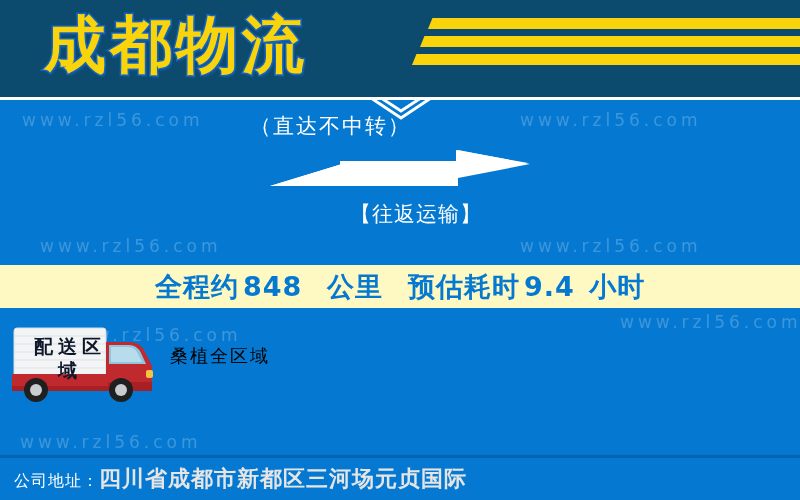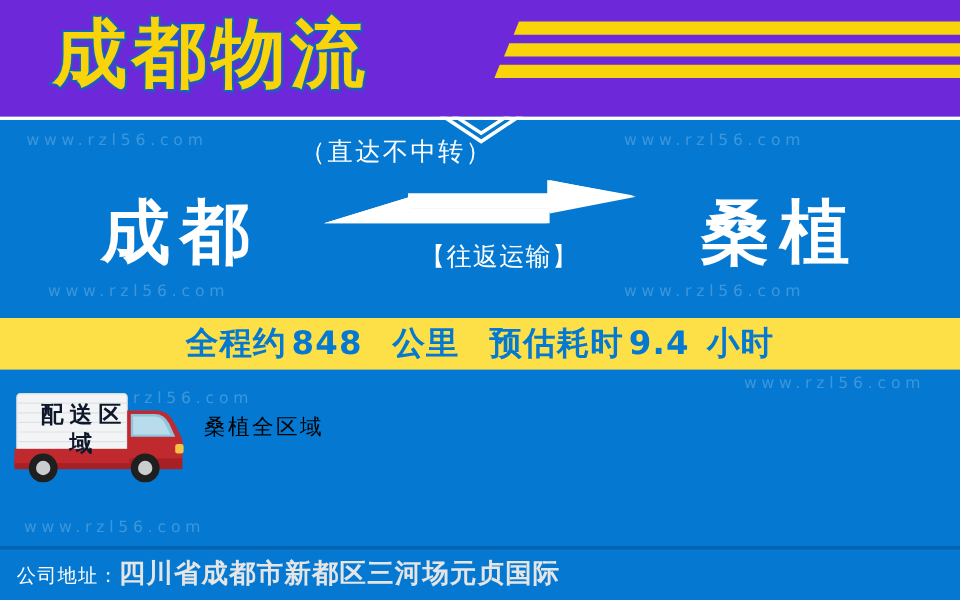--- a/index.html
+++ b/index.html
@@ -9,21 +9,21 @@
     background:#ffffff;
   }
   #poster{
     position:relative;width:800px;height:500px;overflow:hidden;
     background:#0579d1;
   }
 
   
   .header{
     position:absolute;left:0;top:0;width:800px;height:97px;
-    background:#6d28d9;overflow:hidden;z-index:5;
+    background:#0c4a6e;overflow:hidden;z-index:5;
   }
   .brand-title{
     position:absolute;left:44px;top:2px;
     font-size:62px;line-height:86px;font-weight:bold;
     letter-spacing:4px;
     color:#f9d40b;
     -webkit-text-stroke:3px #1565c0;
     paint-order:stroke fill;
     text-shadow:2px 3px 0 rgba(21,101,192,.35);
     white-space:nowrap;
@@ -61,21 +61,21 @@
   }
   .arrow-svg{position:absolute;left:20px;top:38px;}
   .roundtrip-text{
     position:absolute;left:16px;top:88px;width:300px;text-align:center;
     color:#ffffff;font-size:21px;letter-spacing:1px;white-space:nowrap;
   }
 
   
   .info-band{
     position:absolute;left:0;top:265px;width:800px;height:43px;
-    background:#fde047;z-index:4;
+    background:#fef9c3;z-index:4;
   }
   .info-text{
     position:absolute;left:0;top:0;width:800px;height:43px;line-height:43px;
     text-align:center;color:#0579d1;font-size:27px;font-weight:bold;
     letter-spacing:1px;white-space:nowrap;
   }
   .info-text span{margin:0 2px;}
   .info-num{font-family:"DejaVu Sans","Liberation Sans",sans-serif;}
 
   
@@ -100,21 +100,21 @@
   .addr-inner{
     position:absolute;left:14px;top:0;height:42px;line-height:42px;
     white-space:nowrap;
   }
   .addr-label{color:#ffffff;font-size:16px;letter-spacing:1px;}
   .addr-value{color:#e5e5e5;font-size:22px;font-weight:bold;letter-spacing:1px;}
 
   
   .wm{
     position:absolute;color:rgba(255,255,255,.22);
-    font-size:13px;letter-spacing:4px;white-space:nowrap;
+    font-size:17px;letter-spacing:4px;white-space:nowrap;
     font-family:"DejaVu Sans","Liberation Sans",sans-serif;
     z-index:2;pointer-events:none;
   }
   .wm-a{left:22px;top:110px;}
   .wm-b{left:520px;top:110px;}
   .wm-c{left:40px;top:236px;}
   .wm-d{left:520px;top:236px;}
   .wm-e{left:620px;top:312px;}
   .wm-f{left:20px;top:432px;}
   .wm-g{left:60px;top:325px;}
@@ -143,34 +143,32 @@
 
   <div class="wm wm-a">www.rzl56.com</div>
   <div class="wm wm-b">www.rzl56.com</div>
   <div class="wm wm-c">www.rzl56.com</div>
   <div class="wm wm-d">www.rzl56.com</div>
   <div class="wm wm-e">www.rzl56.com</div>
   <div class="wm wm-f">www.rzl56.com</div>
   <div class="wm wm-g">www.rzl56.com</div>
 
   <div class="route">
-    <div class="city from">成都</div>
 
     <div class="center-block">
       <div class="direct-text">（直达不中转）</div>
       <svg class="arrow-svg" width="260" height="48" viewBox="0 0 260 48">
         <polygon points="0,36 72,14 72,24 188,24 188,36" fill="#ffffff"></polygon>
         <polygon points="260,14 188,0 188,12 72,12 72,24 188,24 188,28" fill="#ffffff"></polygon>
         <polygon points="0,36 72,14 72,26 186,26 186,36" fill="#ffffff"></polygon>
         <polygon points="258,13 186,0 186,11 70,11 70,24 186,24 186,27" fill="#ffffff"></polygon>
       </svg>
       <div class="roundtrip-text">【往返运输】</div>
     </div>
 
-    <div class="city to">桑植</div>
   </div>
 
   <div class="info-band">
     <div class="info-text">
       <span>全程约</span><span class="info-num">848</span>&nbsp;&nbsp;<span>公里</span>&nbsp;&nbsp;<span>预估耗时</span><span class="info-num">9.4</span>&nbsp;<span>小时</span>
     </div>
   </div>
 
   <div class="coverage">
     <div class="truck">

